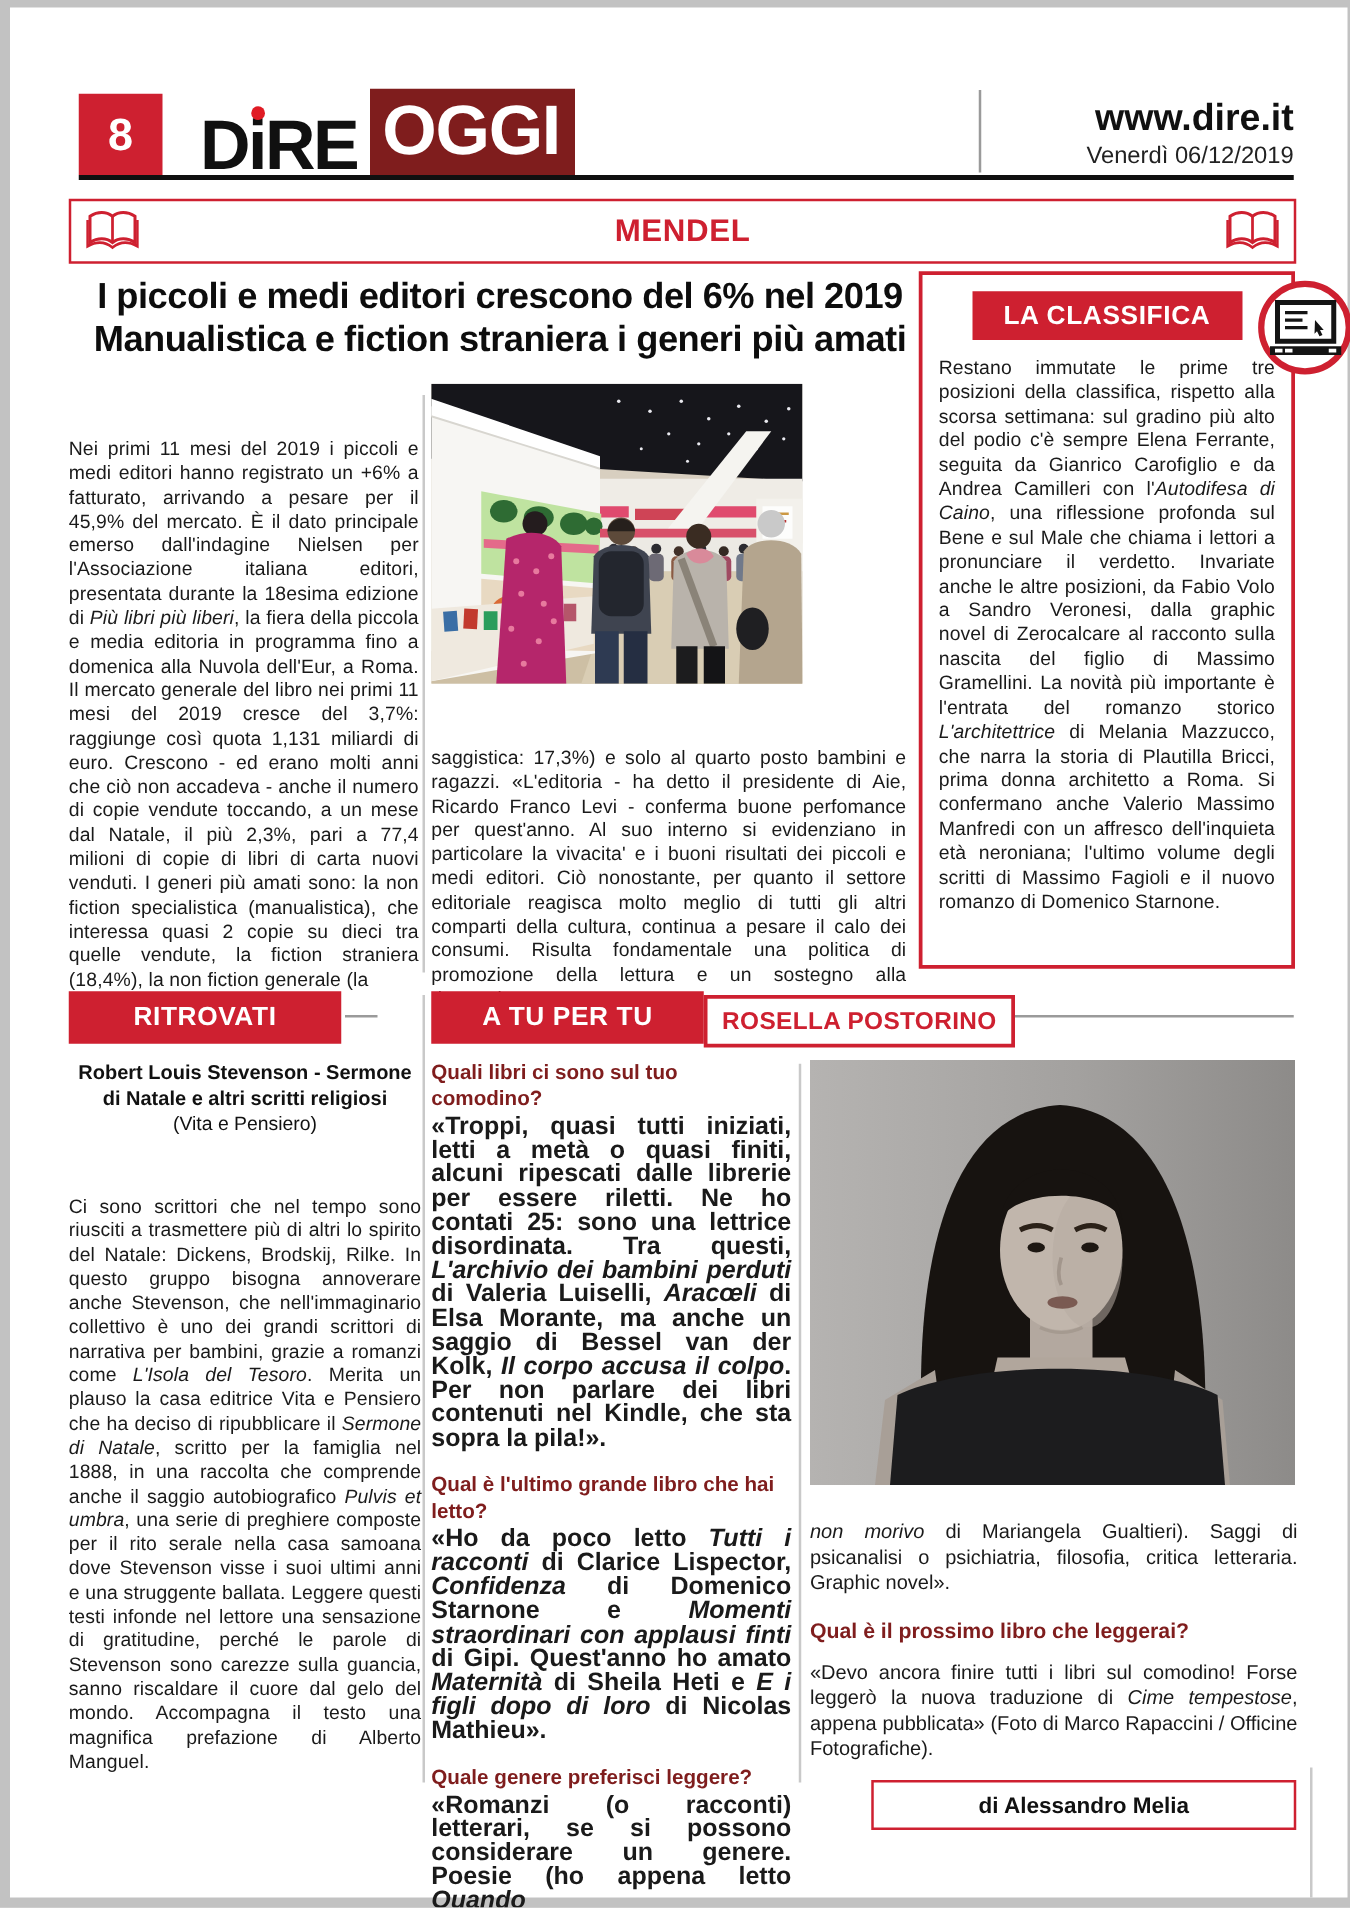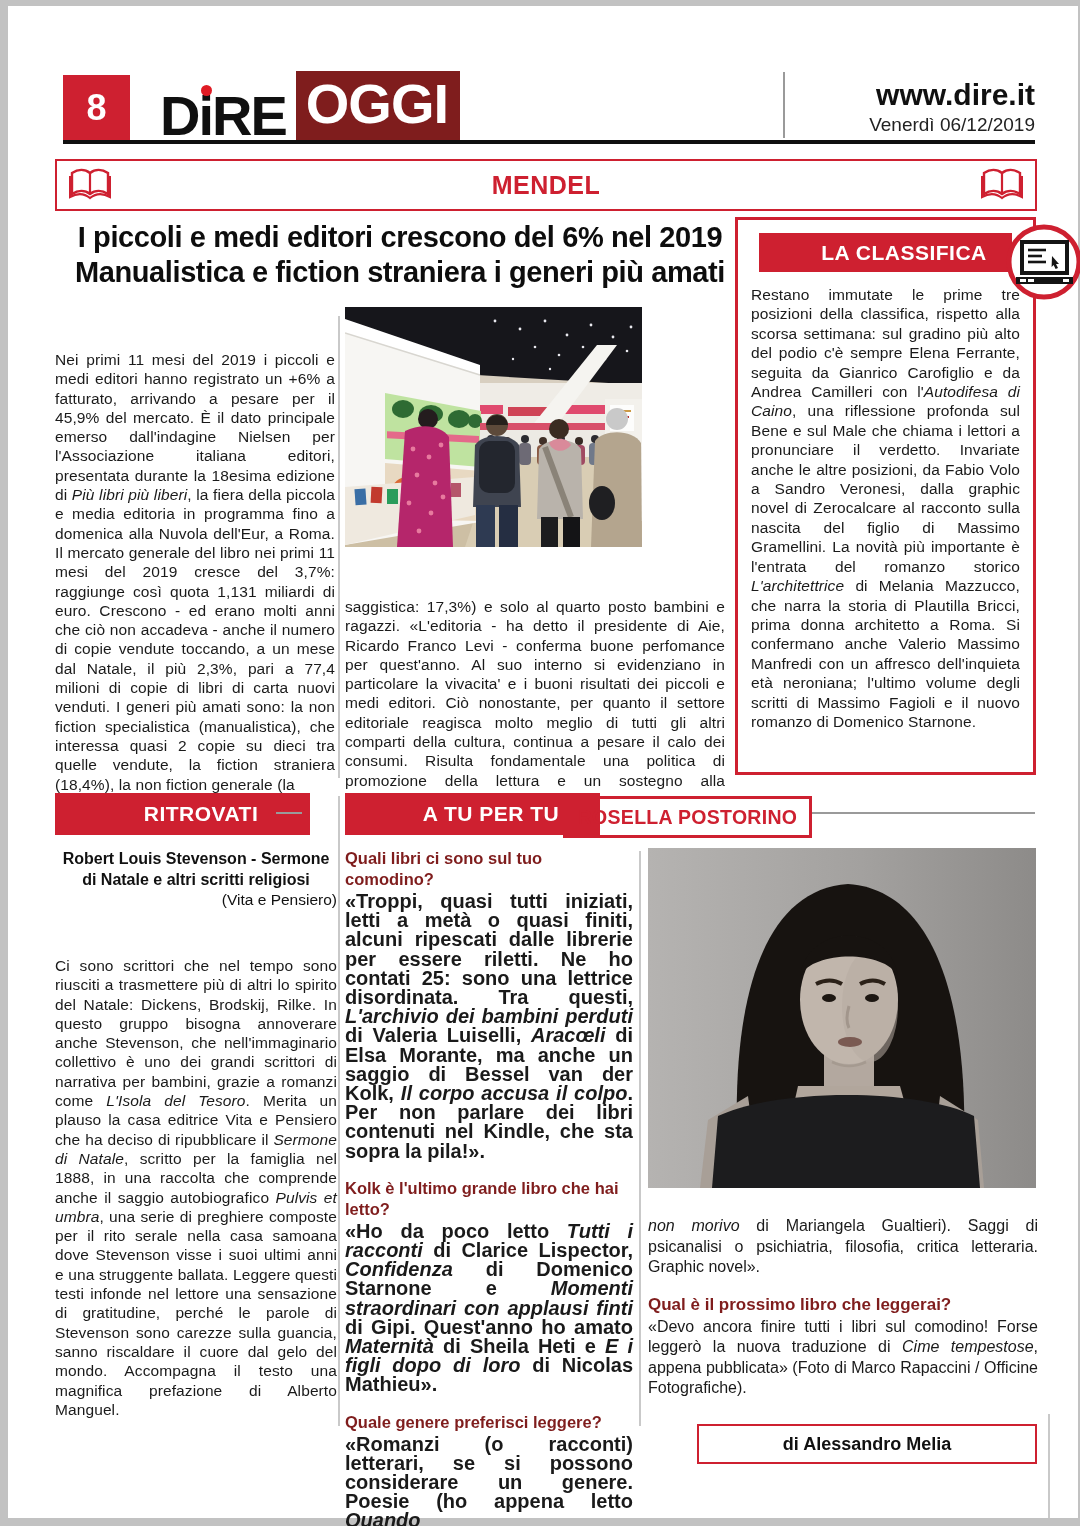--- a/index.html
+++ b/index.html
@@ -4,21 +4,21 @@
 <style>
   html,body{margin:0;padding:0;background:#c2c2c2;font-family:"Liberation Sans",sans-serif;}
   #canvas{position:relative;width:1080px;height:1526px;background:#c2c2c2;overflow:hidden;}
   .page{position:absolute;left:8px;top:6px;width:1070px;height:1512px;background:#ffffff;}
   .abs{position:absolute;}
   .accent-bg{background:#ce2030;}
   .justx{text-align:justify;text-justify:inter-word;color:#1a1a1a;}
   .body-txt{font-size:15.5px;line-height:19.3px;letter-spacing:0.1px;margin-top:38px;}
   .qa-q{font-weight:bold;font-size:16.5px;line-height:21px;color:#7f1d1d;}
   .qa-a{font-size:20px;line-height:19.2px;font-weight:bold;}
-  .redbox-label{color:#fff;font-weight:bold;letter-spacing:0.5px;text-align:center;padding-left:37px;}
+  .redbox-label{color:#fff;font-weight:bold;letter-spacing:0.5px;text-align:center;}
   .hairline-v{background:#c9c9c9;width:2px;}
   .hairline-h{background:#9a9a9a;height:2px;}
   .logo-dot{position:absolute;width:11px;height:11px;border-radius:50%;background:#e01b24;}
   svg{display:block;}
 </style>
 </head>
 <body>
 <div id="canvas">
 <div class="page">
 
@@ -196,39 +196,39 @@
 
   <div class="abs hairline-v" style="left:330px;top:310px;height:462px;"></div>
 
   <div class="abs justx body-txt" style="left:337px;top:553px;width:380px;"><span>saggistica: 17,3%) e solo al quarto posto bambini e ragazzi. «L'editoria - ha detto il presidente di Aie, Ricardo Franco Levi - conferma buone perfomance per quest'anno. Al suo interno si evidenziano in particolare la vivacita' e i buoni risultati dei piccoli e medi editori. Ciò nonostante, per quanto il settore editoriale reagisca molto meglio di tutti gli altri comparti della cultura, continua a pesare il calo dei consumi. Risulta fondamentale una politica di promozione della lettura e un sostegno alla domanda».</span></div>
 
   <div class="abs accent-bg redbox-label" style="left:47px;top:787px;width:218px;height:42px;line-height:42px;font-size:21px;">RITROVATI</div>
   <div class="abs hairline-h" style="left:268px;top:806px;width:26px;"></div>
 
   <div class="abs" style="left:47px;top:842px;width:282px;text-align:center;font-size:16px;line-height:21px;color:#111;">
     <div><span style="font-weight: bold;">Robert Louis Stevenson - </span><span style="font-weight: bold; margin-top: 12px;">Sermone di Natale e altri scritti religiosi</span></div>
-    <div style="font-size:15.5px;line-height:20px;text-align:right;">(Vita e Pensiero)</div>
+    <div style="font-size:15.5px;line-height:20px;">(Vita e Pensiero)</div>
   </div>
 
   <div class="abs justx body-txt" style="left:47px;top:912px;width:282px;"><span>Ci sono scrittori che nel tempo sono riusciti a trasmettere più di altri lo spirito del Natale: Dickens, Brodskij, Rilke. In questo gruppo bisogna annoverare anche Stevenson, che nell'immaginario collettivo è uno dei grandi scrittori di narrativa per bambini, grazie a romanzi come </span><span style="font-style: italic;">L'Isola del Tesoro</span><span>. Merita un plauso la casa editrice Vita e Pensiero che ha deciso di ripubblicare il </span><span style="font-style: italic;">Sermone di Natale</span><span>, scritto per la famiglia nel 1888, in una raccolta che comprende anche il saggio autobiografico </span><span style="font-style: italic;">Pulvis et umbra</span><span>, una serie di preghiere composte per il rito serale nella casa samoana dove Stevenson visse i suoi ultimi anni e una struggente ballata. Leggere questi testi infonde nel lettore una sensazione di gratitudine, perché le parole di Stevenson sono carezze sulla guancia, sanno riscaldare il cuore dal gelo del mondo. Accompagna il testo una magnifica prefazione di Alberto Manguel.</span></div>
 
   <div class="abs hairline-v" style="left:330px;top:790px;height:630px;"></div>
 
   <div class="abs hairline-v" style="left:631px;top:845px;height:575px;"></div>
 
   <div class="abs accent-bg redbox-label" style="left:337px;top:787px;width:218px;height:42px;line-height:42px;font-size:21px;">A TU PER TU</div>
   <div class="abs" style="left:555px;top:790px;width:243px;height:36px;border:3px solid #ce2030;display:flex;align-items:center;justify-content:center;">
     <span style="color:#ce2030;font-weight:bold;font-size:19.5px;letter-spacing:0.3px;">ROSELLA POSTORINO</span>
   </div>
   <div class="abs hairline-h" style="left:804px;top:806px;width:223px;height:1.6px;"></div>
 
   <div class="abs" style="left:337px;top:842px;width:288px;">
     <div class="qa-q">Quali libri ci sono sul tuo comodino?</div>
     <div class="justx qa-a" style="margin-top:2px;"><span>«Troppi, quasi tutti iniziati, letti a metà o quasi finiti, alcuni ripescati dalle librerie per essere riletti. Ne ho contati 25: sono una lettrice disordinata. Tra questi, </span><span style="font-style: italic;">L'archivio dei bambini perduti</span><span> di Valeria Luiselli, </span><span style="font-style: italic;">Aracœli</span><span> di Elsa Morante, ma anche un saggio di Bessel van der Kolk, </span><span style="font-style: italic;">Il corpo accusa il colpo</span><span>. Per non parlare dei libri contenuti nel Kindle, che sta sopra la pila!».</span></div>
-    <div class="qa-q" style="margin-top:17px;">Kolk è l'ultimo grande libro che hai letto?</div>
+    <div class="qa-q" style="margin-top:17px;">Qual è l'ultimo grande libro che hai letto?</div>
     <div class="justx qa-a" style="margin-top:2px;"><span>«Ho da poco letto </span><span style="font-style: italic;">Tutti i racconti</span><span> di Clarice Lispector, </span><span style="font-style: italic;">Confidenza</span><span> di Domenico Starnone e </span><span style="font-style: italic;">Momenti straordinari con applausi finti</span><span> di Gipi. Quest'anno ho amato </span><span style="font-style: italic;">Maternità</span><span> di Sheila Heti e </span><span style="font-style: italic;">E i figli dopo di loro</span><span> di Nicolas Mathieu».</span></div>
     <div class="qa-q" style="margin-top:17px;">Quale genere preferisci leggere?</div>
     <div class="justx qa-a" style="margin-top:2px;"><span>«Romanzi (o racconti) letterari, se si possono considerare un genere. Poesie (ho appena letto </span><span style="font-style: italic;">Quando</span></div>
   </div>
 
   <div class="abs" style="left:640px;top:842px;width:388px;height:340px;">
     <svg width="388" height="340" viewBox="0 0 388 340">
       <defs>
         <linearGradient id="pbg" x1="0" y1="0" x2="1" y2="0">
           <stop offset="0" stop-color="#b5b3b1"></stop>
@@ -252,21 +252,21 @@
       <ellipse cx="224" cy="150" rx="7" ry="4" fill="#1d1712"></ellipse>
       <path d="M201,158 q-4,14 0,22" stroke="#a2968c" stroke-width="3" fill="none"></path>
       <ellipse cx="202" cy="194" rx="12" ry="5" fill="#7a5a52"></ellipse>
       <path d="M184,214 q17,8 34,0" stroke="#a59a90" stroke-width="2.5" fill="none"></path>
     </svg>
   </div>
 
   <div class="abs" style="left:640px;top:1210px;width:390px;">
     <div class="justx" style="font-size:16px;line-height:20.5px;"><span style="font-style: italic;">non morivo</span><span> di Mariangela Gualtieri). Saggi di psicanalisi o psichiatria, filosofia, critica letteraria. Graphic novel».</span></div>
     <div class="qa-q" style="margin-top:16px;font-size:17px;">Qual è il prossimo libro che leggerai?</div>
-    <div class="justx" style="font-size:16px;line-height:20.5px;margin-top:2px;"><span>«Devo ancora finire tutti i libri sul comodino! Forse leggerò la nuova traduzione di </span><span style="font-style: italic;">Cime tempestose</span><span>, appena pubblicata» (Foto di Marco Rapaccini / Officine Fotografiche).</span></div>
+    <div class="justx" style="font-size:16px;line-height:20.5px;margin-top:14px;"><span>«Devo ancora finire tutti i libri sul comodino! Forse leggerò la nuova traduzione di </span><span style="font-style: italic;">Cime tempestose</span><span>, appena pubblicata» (Foto di Marco Rapaccini / Officine Fotografiche).</span></div>
   </div>
 
   <div class="abs" style="left:689px;top:1418px;width:340px;height:40px;border:2.5px solid #ce2030;display:flex;align-items:center;justify-content:center;box-sizing:border-box;">
     <span style="font-weight:bold;font-size:18px;color:#111;">di Alessandro Melia</span>
   </div>
   <div class="abs hairline-v" style="left:1040px;top:1408px;height:104px;"></div>
 
 </div>
 </div>
 

